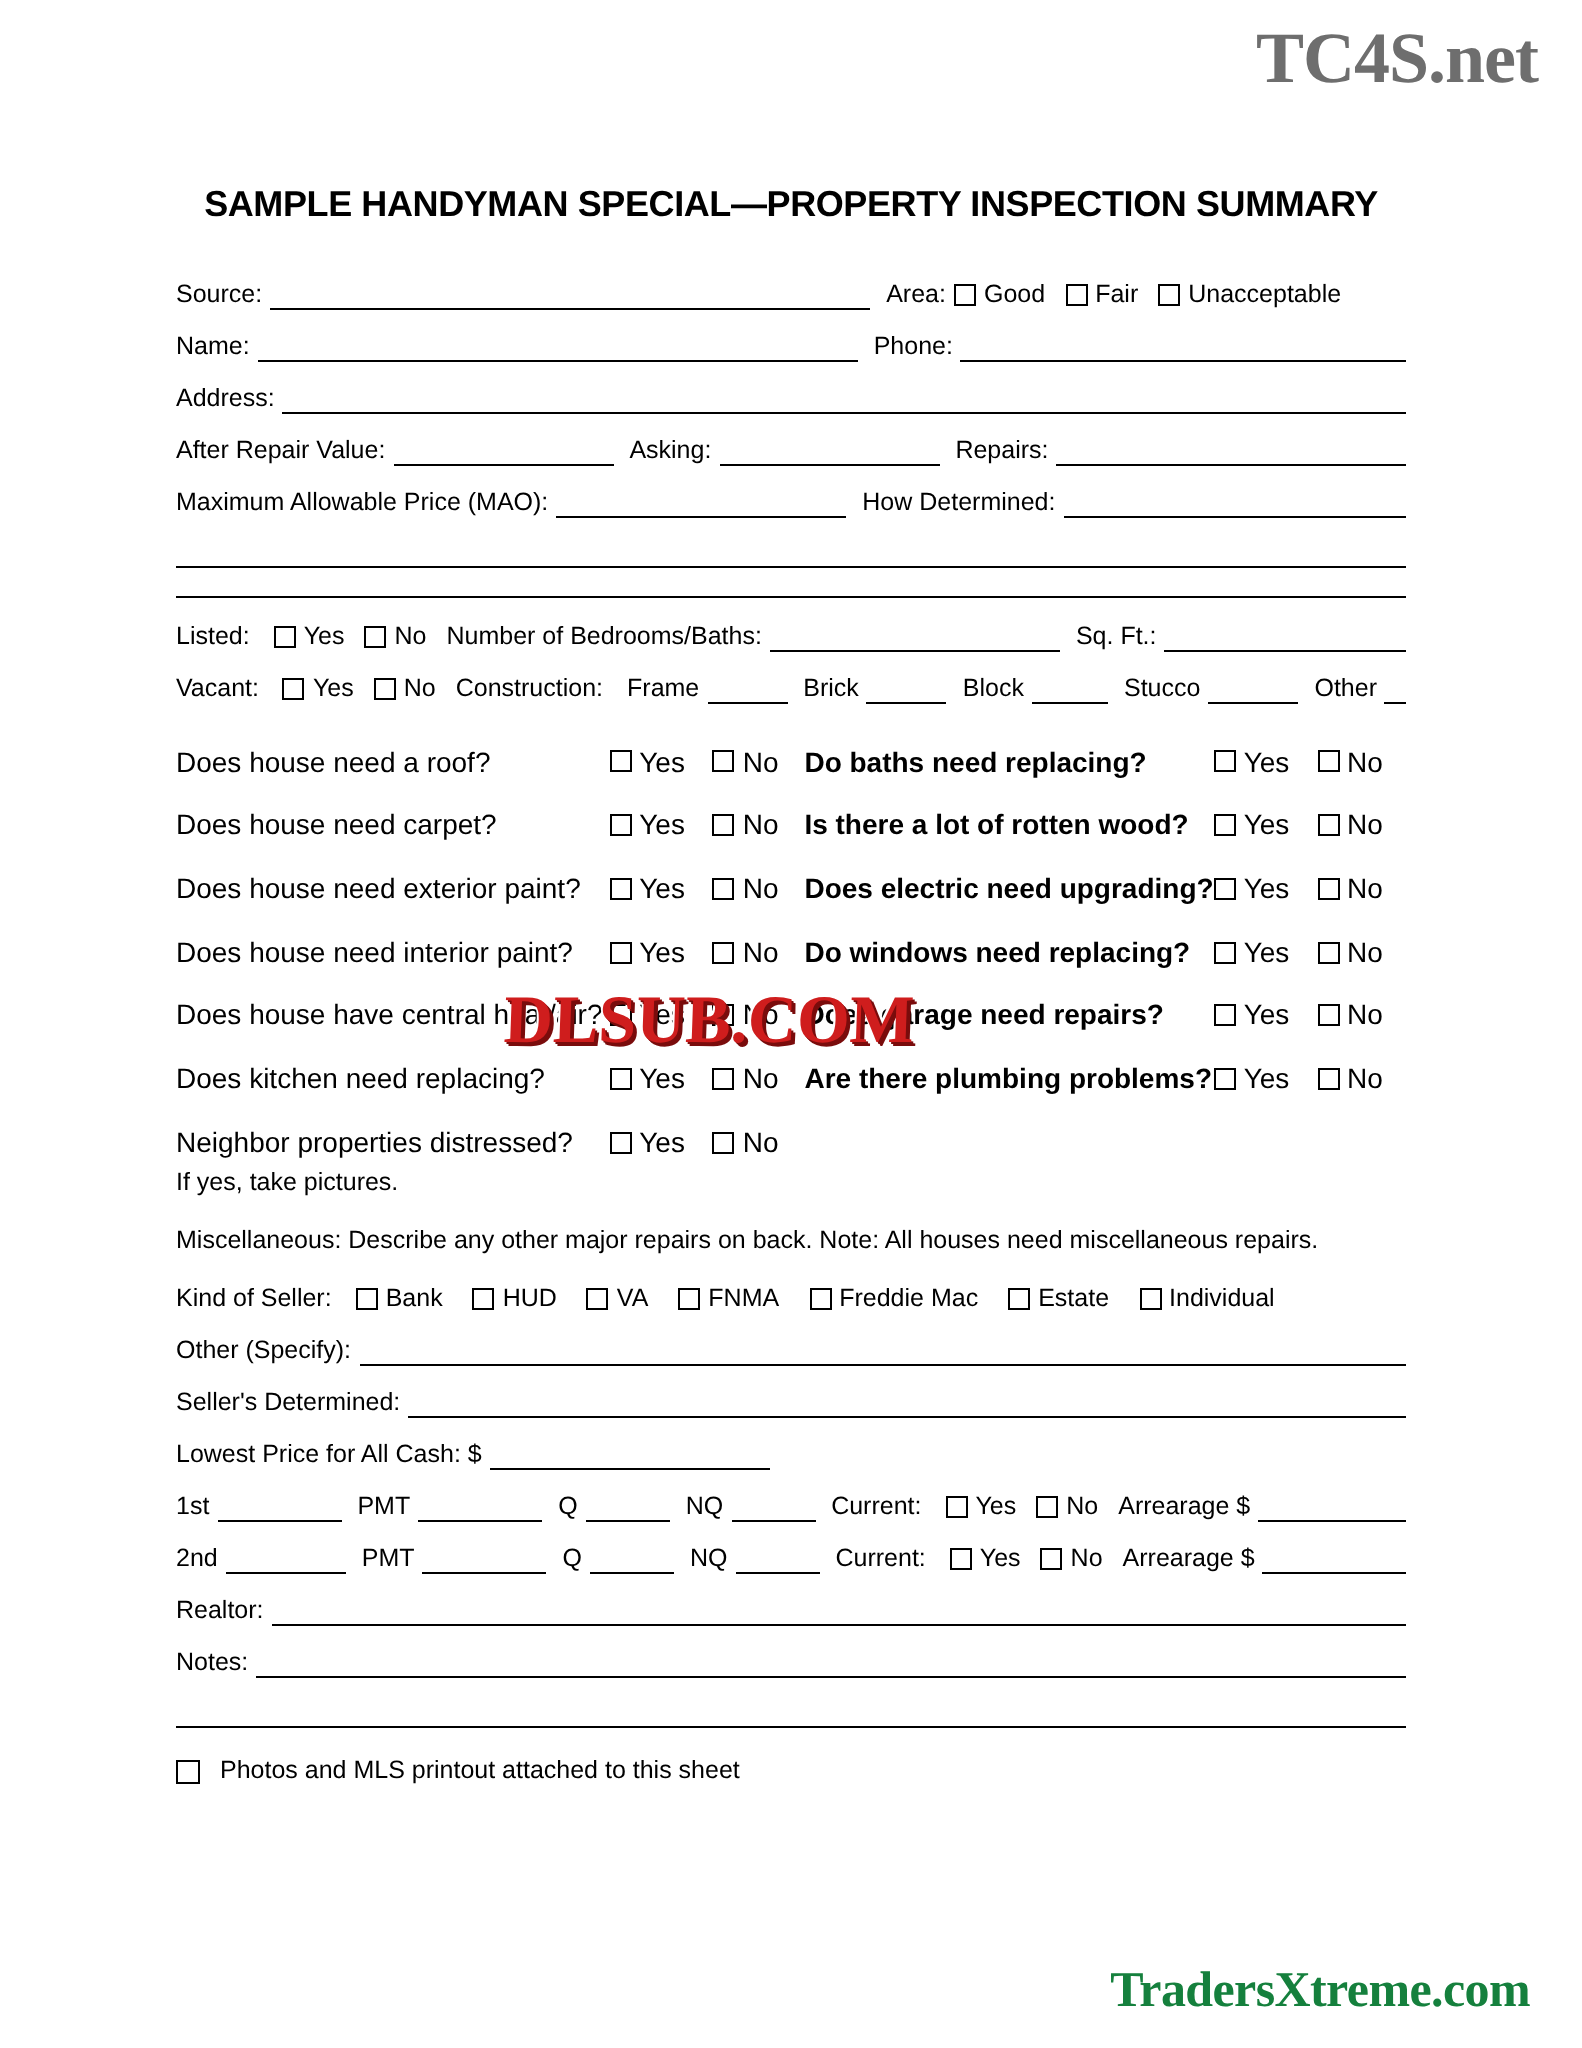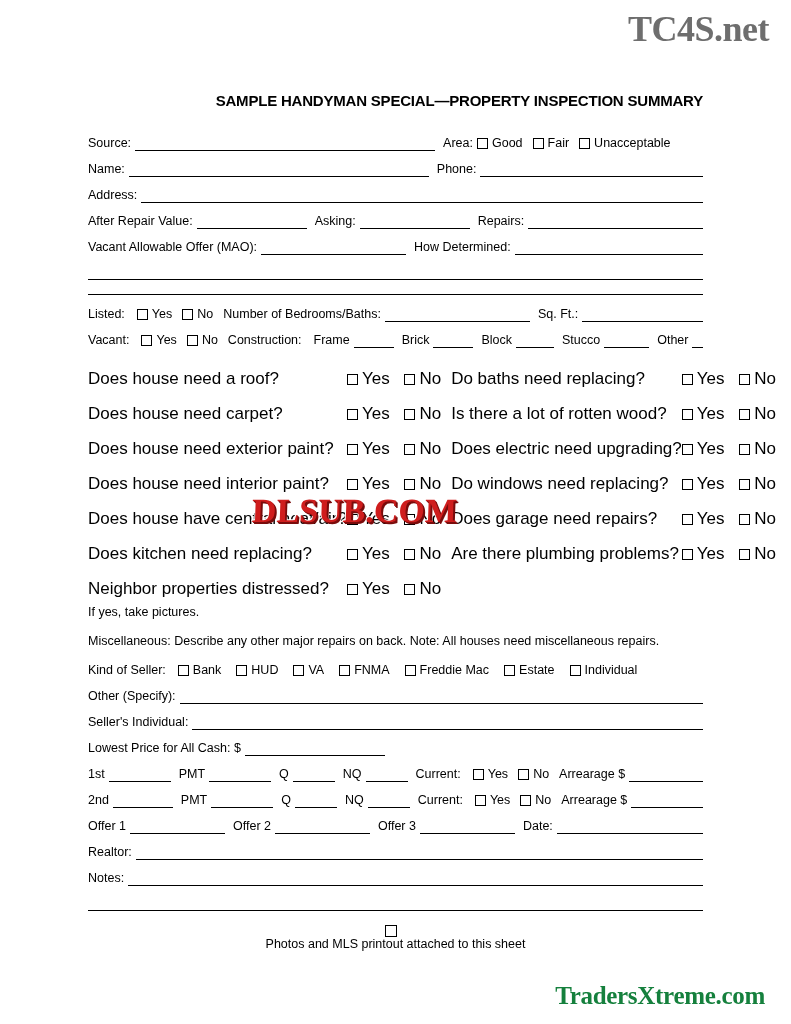--- a/index.html
+++ b/index.html
@@ -64,23 +64,23 @@
   
   .form {
     position: absolute;
     left: 88px;
     top: 92px;
     width: 615px;
     font-size: 12.5px;
     line-height: 1.2;
   }
   .title {
-    font-size: 15px;
+    font-size: 18px;
     font-weight: bold;
-    text-align: right;
+    text-align: center;
     margin: 0 0 26px 0;
     letter-spacing: -0.2px;
   }
   .row {
     display: flex;
     align-items: flex-end;
     margin-bottom: 11px;
     white-space: nowrap;
   }
   .lbl { margin-right: 4px; }
@@ -109,34 +109,34 @@
     border: 0;
     border-top: 1px solid #000;
     margin: 14px 0 12px 0;
   }
 
   
   .qtable { width: 100%; border-collapse: collapse; margin-top: 4px; }
   .qtable td {
     padding: 0 0 14px 0;
     vertical-align: top;
-    font-size: 17px;
+    font-size: 14px;
     white-space: nowrap;
   }
   .q-left  { width: 225px; }
   .q-cb1   { width: 105px; }
-  .q-mid   { width: 195px; }
+  .q-mid   { width: 195px; font-weight: bold; }
   .q-cb2   { width: 100px; }
   .small-gap { height: 6px; }
 
   .seller-row { display: flex; align-items: center; flex-wrap: nowrap; }
   .seller-row .opt { display: inline-flex; align-items: center; margin-right: 15px; }
 
   .footer-note { margin-top: 24px; }
-  .photos-row { display: flex; align-items: center; margin-top: 14px; flex-direction: column; }
+  .photos-row { display: flex; align-items: center; margin-top: 14px; }
   .photos-row .cb { width: 12px; height: 12px; margin-right: 10px; }
 </style>
 </head>
 <body>
 
 <div class="page">
 
   <div class="brand-top">TC4S.net</div>
   <div class="watermark">DLSUB.COM</div>
   <div class="brand-bottom">TradersXtreme.com</div>
@@ -182,21 +182,21 @@
       <span class="line" style="width:110px"></span>
       <span class="sp"></span>
       <span class="lbl">Asking:</span>
       <span class="line" style="width:110px"></span>
       <span class="sp"></span>
       <span class="lbl">Repairs:</span>
       <span class="line grow"></span>
     </div>
 
     <div class="row">
-      <span class="lbl">Vacant Allowable Offer (MAO):</span>
+      <span class="lbl">Maximum Allowable Price (MAO):</span>
       <span class="line" style="width:145px"></span>
       <span class="sp"></span>
       <span class="lbl">How Determined:</span>
       <span class="line grow"></span>
     </div>
 
     <div class="row">
       <span class="line grow"></span>
     </div>
 
@@ -450,21 +450,21 @@
           <span>Individual</span>
         </span>
     </div>
 
     <div class="row">
       <span class="lbl">Other (Specify):</span>
       <span class="line grow"></span>
     </div>
 
     <div class="row">
-      <span class="lbl">Seller's Individual:</span>
+      <span class="lbl">Seller's Determined:</span>
       <span class="line grow"></span>
     </div>
 
     <div class="row">
       <span class="lbl">Lowest Price for All Cash: $</span>
       <span class="line" style="width:140px"></span>
     </div>
 
 
     <div class="row">
@@ -514,33 +514,20 @@
           <span class="t">Yes</span>
         </span>
       <span class="cbgrp">
           <span class="cb"></span>
           <span class="t">No</span>
         </span>
       <span class="lbl">Arrearage $</span>
       <span class="line grow"></span>
     </div>
 
-    <div class="row">
-      <span class="lbl">Offer 1</span>
-      <span class="line" style="width:95px"></span>
-      <span class="sp"></span>
-      <span class="lbl">Offer 2</span>
-      <span class="line" style="width:95px"></span>
-      <span class="sp"></span>
-      <span class="lbl">Offer 3</span>
-      <span class="line" style="width:95px"></span>
-      <span class="sp"></span>
-      <span class="lbl">Date:</span>
-      <span class="line grow"></span>
-    </div>
 
     <div class="row">
       <span class="lbl">Realtor:</span>
       <span class="line grow"></span>
     </div>
 
     <div class="row">
       <span class="lbl">Notes:</span>
       <span class="line grow"></span>
     </div>

